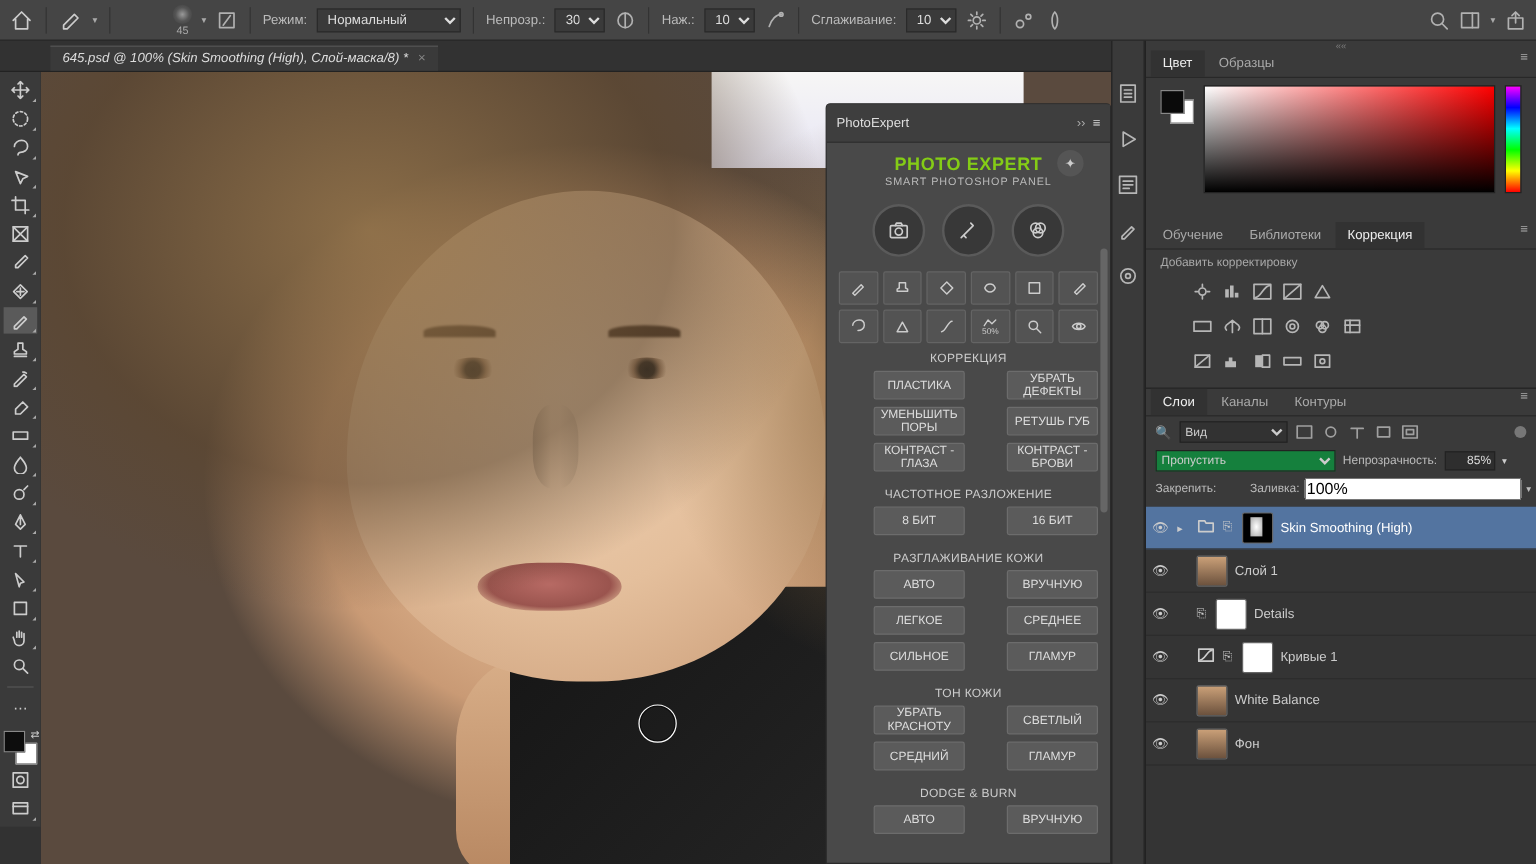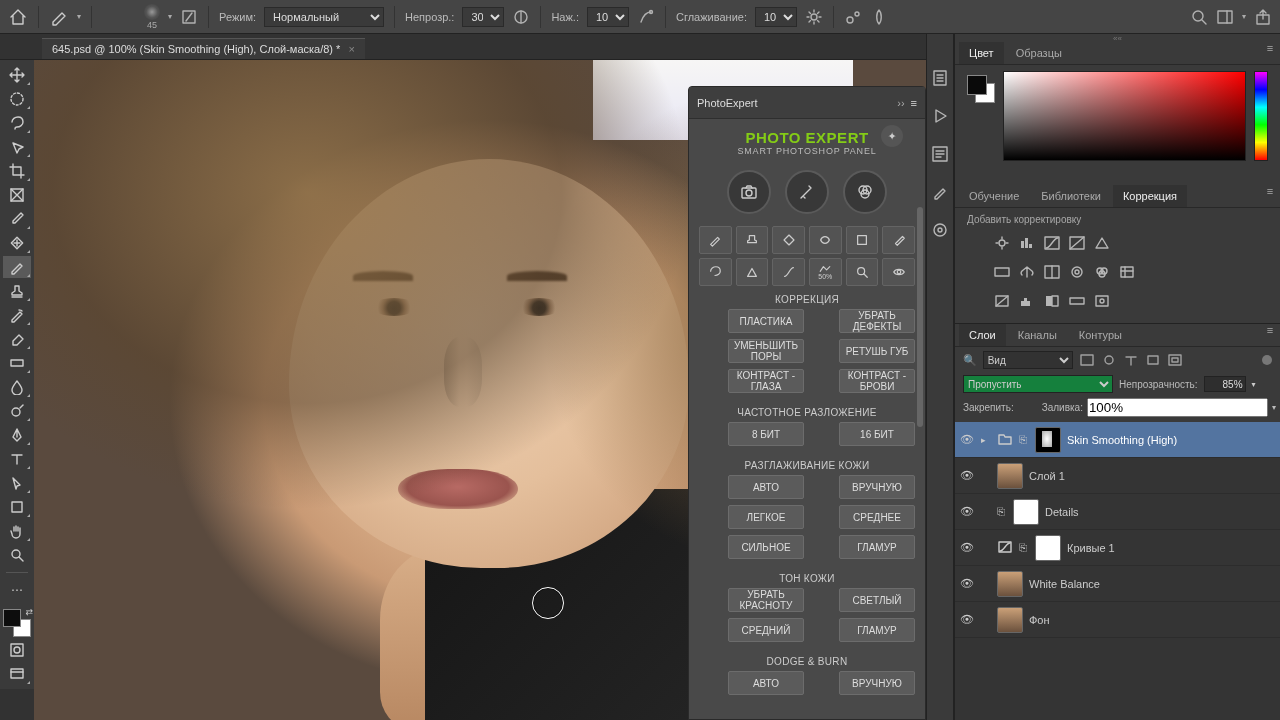--- a/index.html
+++ b/index.html
@@ -11,21 +11,21 @@
 .opt-bar .sep { width:1px; height:22px; background:#333; margin:0 2px; }
 .opt-bar .brush { display:flex; flex-direction:column; align-items:center; font-size:9px; color:#aaa;margin-left:42px; }
 .opt-bar .brush .dot { width:16px; height:16px; border-radius:50%; background:radial-gradient(circle,#999 0%,#555 50%,#454545 80%); }
 .opt-bar select { background:#3a3a3a; color:#ddd; border:1px solid #2a2a2a; height:20px; font-size:11px; padding:0 4px; }
 .opt-bar .num { width:42px; }
 .opt-bar .lbl { color:#bbb; }
 .opt-bar .ico { width:18px; height:18px; opacity:.8; }
 .opt-bar .spacer { flex:1; }
 
 
-.doc-tabs { height:26px; background:#323232; display:flex; align-items:flex-end; padding-left:42px; border-bottom:1px solid #222;}
+.doc-tabs { height:26px; background:#323232; display:flex; align-items:flex-end; padding-left:42px; border-bottom:1px solid #222;font-style:italic;}
 .doc-tab { background:#3a3a3a; padding:4px 10px; border-top:1px solid #555; font-size:11px; color:#ddd; display:flex; gap:8px; align-items:center;}
 .doc-tab .close { color:#888; cursor:pointer; }
 
 
 .tools { position:absolute; left:0; top:60px; width:34px; background:#3a3a3a; display:flex; flex-direction:column; align-items:center; padding:4px 0; gap:2px;}
 .tools .t { width:28px; height:22px; display:flex; align-items:center; justify-content:center; color:#ccc; position:relative; cursor:pointer;}
 .tools .t.active { background:#5a5a5a; }
 .tools .t svg { width:16px; height:16px; }
 .tools .t .tri { position:absolute; right:1px; bottom:1px; width:0;height:0;border-left:3px solid transparent;border-bottom:3px solid #aaa;}
 .tools .swatch { width:28px; height:28px; margin-top:6px; position:relative; }

